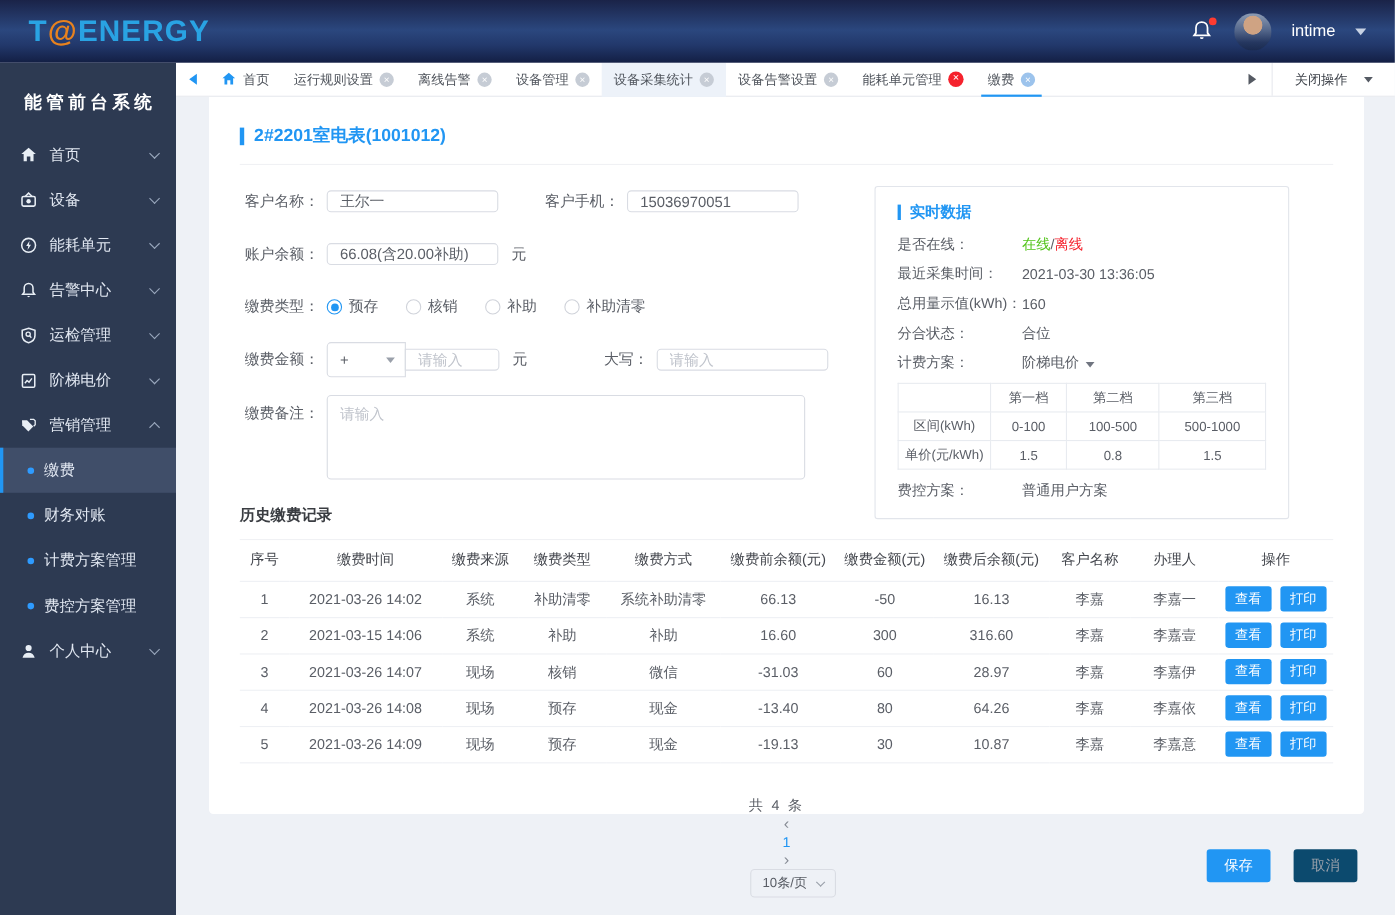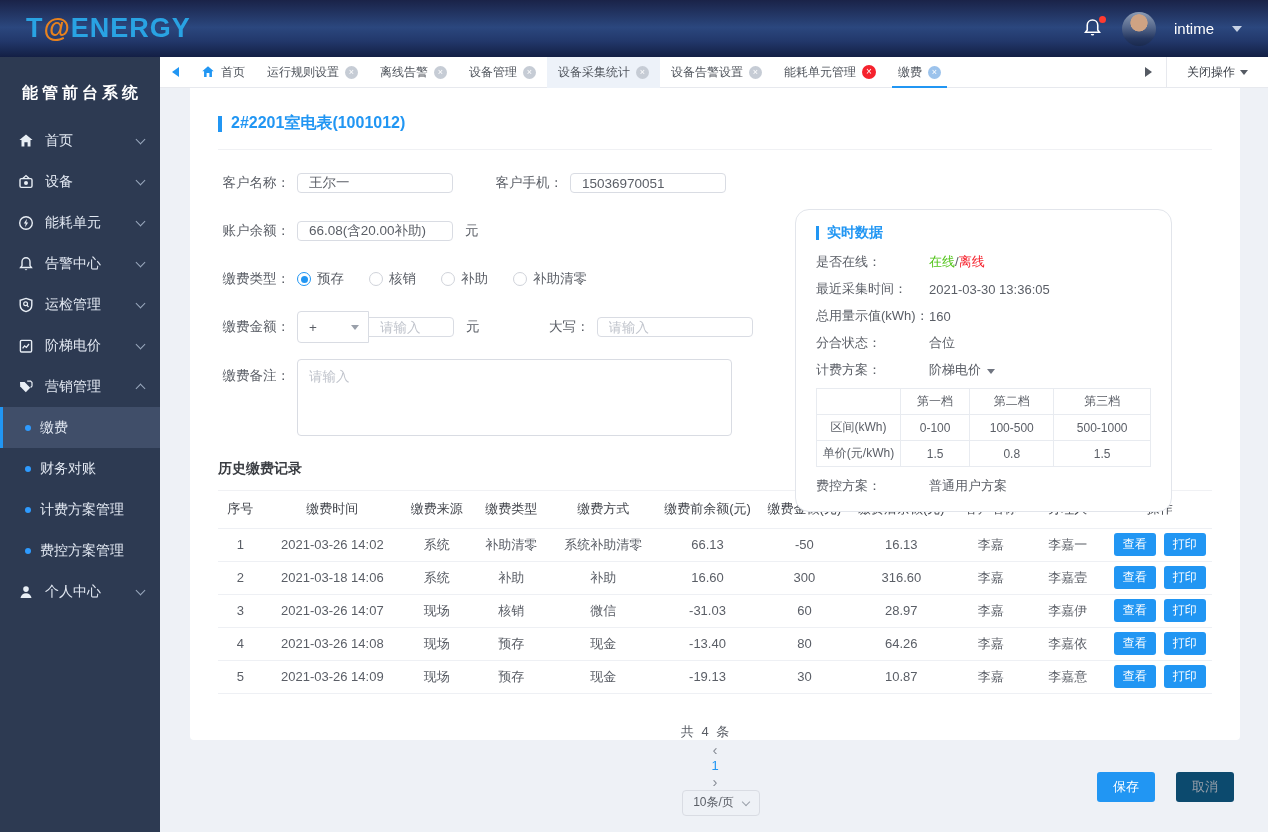--- a/index.html
+++ b/index.html
@@ -48,21 +48,21 @@
   .tab { display:flex; align-items:center; gap:6px; padding:0 11px; height:31px;
     font-size:12px; color:#4e535b; cursor:pointer; position:relative; white-space:nowrap; }
   .tab.highlight { background:#edf2f9; }
   .tab.active::after { content:''; position:absolute; left:5px; right:5px; bottom:0; height:2px; background:#2196f3; }
   .tab-close { width:13px; height:13px; border-radius:50%; background:#c6ccd5; color:#fff;
     font-size:9px; line-height:13px; text-align:center; cursor:pointer; }
   .tab-close.red { background:#f5222d; width:14px; height:14px; line-height:14px; font-size:10px; }
   .tab-close.blue { background:#9cc3ec; }
   .tabbar-right { margin-left:auto; display:flex; align-items:center; height:100%; }
   .close-action { border-left:1px solid #e7e9ee; height:100%; display:flex; align-items:center;
-    gap:5px; padding:0 20px; font-size:12px; color:#3c4048; cursor:pointer; }
+    gap:15px; padding:0 20px; font-size:12px; color:#3c4048; cursor:pointer; }
   .caret-down.dark { border-top-color:#555a63; border-left-width:4px; border-right-width:4px; border-top-width:5px; }
 
   
   .content { position:absolute; left:160px; top:88px; right:0; bottom:0; background:#eef1f6; }
   .card { position:absolute; left:30px; top:0; width:1050px; height:652px; background:#fff;
     border-radius:0 0 4px 4px; padding:0 28px; }
 
   .page-title-row { display:flex; align-items:center; gap:9px; padding-top:25px; }
   .title-bar { width:4px; height:16px; background:#2196f3; }
   .page-title { color:#2196f3; font-size:16px; font-weight:bold; }
@@ -88,21 +88,21 @@
     font-size:13.5px; color:#5a5e66; cursor:pointer; background:#fff; }
   .sel-caret { width:0;height:0;border-left:4.5px solid transparent;border-right:4.5px solid transparent;
     border-top:5.5px solid #9aa0aa; }
   .amount-inp { border-radius:0 4px 4px 0; margin-left:-1px; width:86px; }
   .remark-ta { width:435px; height:77px; border:1px solid #d9dce3; border-radius:4px;
     padding:8px 11px; font-size:13.5px; color:#5a5e66; resize:none; outline:none;
     font-family:"Liberation Sans","DejaVu Sans",sans-serif; }
 
   
   .realtime { position:absolute; left:577px; top:2px; width:377px; border:1px solid #e2e5eb;
-    border-radius:14px; background:#fff; padding:14px 20px 16px;margin-top:40px; }
+    border-radius:3px; background:#fff; padding:14px 20px 16px; }
   .rt-title-row { display:flex; align-items:center; gap:8px; margin-bottom:11px; }
   .rt-bar { width:3px; height:14px; background:#2196f3; }
   .rt-title { color:#2196f3; font-size:14px; font-weight:bold; }
   .rt-row { display:flex; align-items:center; font-size:13px; color:#5a5e66; margin-bottom:9px; }
   .rt-label { width:113px; flex:none; }
   .online { color:#52c41a; }
   .offline { color:#f5222d; }
   .rt-caret { width:0;height:0;border-left:4px solid transparent;border-right:4px solid transparent;
     border-top:5px solid #707580; margin-left:6px; display:inline-block; }
   .tier-table { width:100%; border-collapse:collapse; margin:3px 0 10px; font-size:12px;
@@ -466,21 +466,21 @@
           <td>系统补助清零</td>
           <td>66.13</td>
           <td>-50</td>
           <td>16.13</td>
           <td>李嘉</td>
           <td>李嘉一</td>
           <td><span class="btn-mini">查看</span><span class="btn-mini">打印</span></td>
         </tr>
         <tr>
           <td>2</td>
-          <td>2021-03-18 14:06</td>
+          <td>2021-03-15 14:06</td>
           <td>系统</td>
           <td>补助</td>
           <td>补助</td>
           <td>16.60</td>
           <td>300</td>
           <td>316.60</td>
           <td>李嘉</td>
           <td>李嘉壹</td>
           <td><span class="btn-mini">查看</span><span class="btn-mini">打印</span></td>
         </tr>

